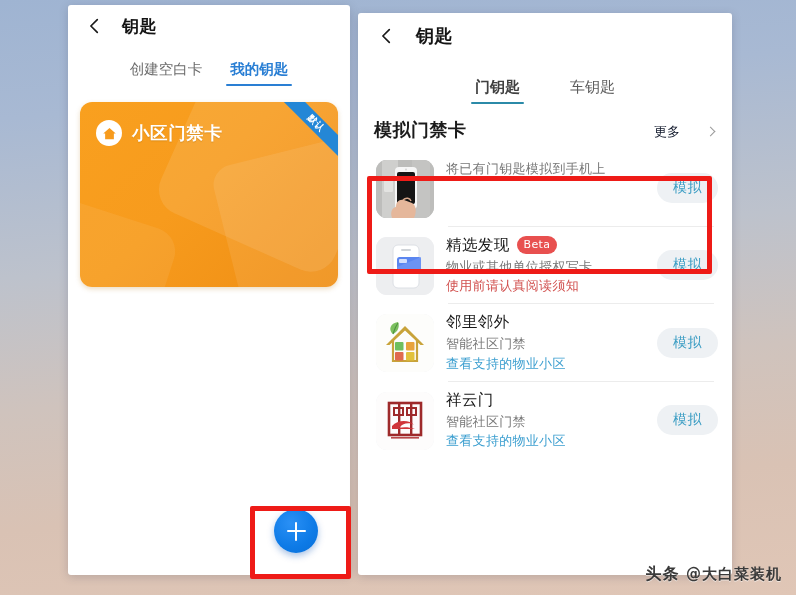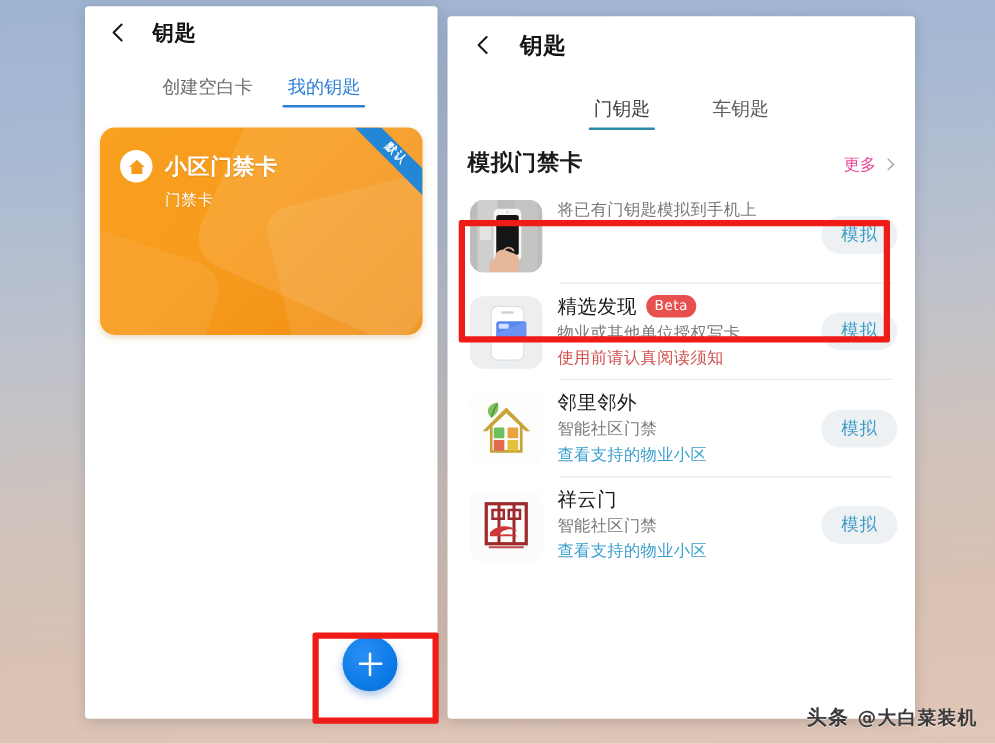--- a/index.html
+++ b/index.html
@@ -52,39 +52,39 @@
     gap: 20px;
     padding-top: 10px;
   }
   .tab {
     font-size: 14.5px;
     color: #6b6b6b;
     padding: 3px 4px 7px 4px;
     position: relative;
     white-space: nowrap;
   }
-  .tab.active { color: #2a7fd4; font-weight: normal; }
+  .tab.active { color: #2a7fd4; font-weight: bold; }
   .tab.active::after {
     content: "";
     position: absolute;
     left: 0; right: 0; bottom: 0;
     height: 2.5px;
     background: #2a7fd4;
     border-radius: 2px;
   }
   .phone-right .tabs { gap: 42px; padding-top: 16px;}
   .phone-right .tab { font-size: 15px; color: #5c5c5c;}
   .phone-right .tab.active { color: #404040; }
   .phone-right .tab.active::after { background: #2b8aa8; }
 
   
   .card-wrap { padding: 16px 12px 0 12px; }
   .access-card {
     position: relative;
-    height: 166px;
+    height: 185px;
     border-radius: 12px;
     overflow: hidden;
     background: linear-gradient(135deg, #f9a01f 0%, #f79b1d 45%, #ef8e14 100%);
     box-shadow: 0 2px 5px rgba(180,120,20,0.25);
   }
   .card-shape-a {
     position: absolute;
     width: 190px; height: 175px;
     right: -30px; top: -28px;
     background: rgba(255,255,255,0.10);
@@ -182,21 +182,22 @@
   }
   .section-title {
     font-size: 18px;
     font-weight: bold;
     color: #1b1b1b;
     letter-spacing: 0.5px;
   }
   .more-link {
     display: flex; align-items: center;
     font-size: 13px;
-    color: #ec4899;
+    color: #0f172a;
+    gap: 21px;
   }
   .chev {
     display: inline-block;
     width: 6px; height: 6px;
     border-top: 1.4px solid #9a9a9a;
     border-right: 1.4px solid #9a9a9a;
     transform: rotate(45deg);
     margin-left: 6px;
     margin-bottom: 1px;
   }
@@ -325,21 +326,20 @@
         <div class="card-shape-c"></div>
 
         <div class="card-head">
           <div class="home-badge">
             <svg viewBox="0 0 24 24">
               <path d="M12 3 L22 12 L19 12 L19 21 L5 21 L5 12 L2 12 Z" fill="#f79b1d"></path>
             </svg>
           </div>
           <div class="card-title">小区门禁卡</div>
         </div>
-        <div class="card-sub">门禁卡</div>
 
         <div class="ribbon">
           <div class="ribbon-band">默认</div>
         </div>
       </div>
     </div>
 
     <div class="fab">
       <span class="plus-h"></span>
       <span class="plus-v"></span>

